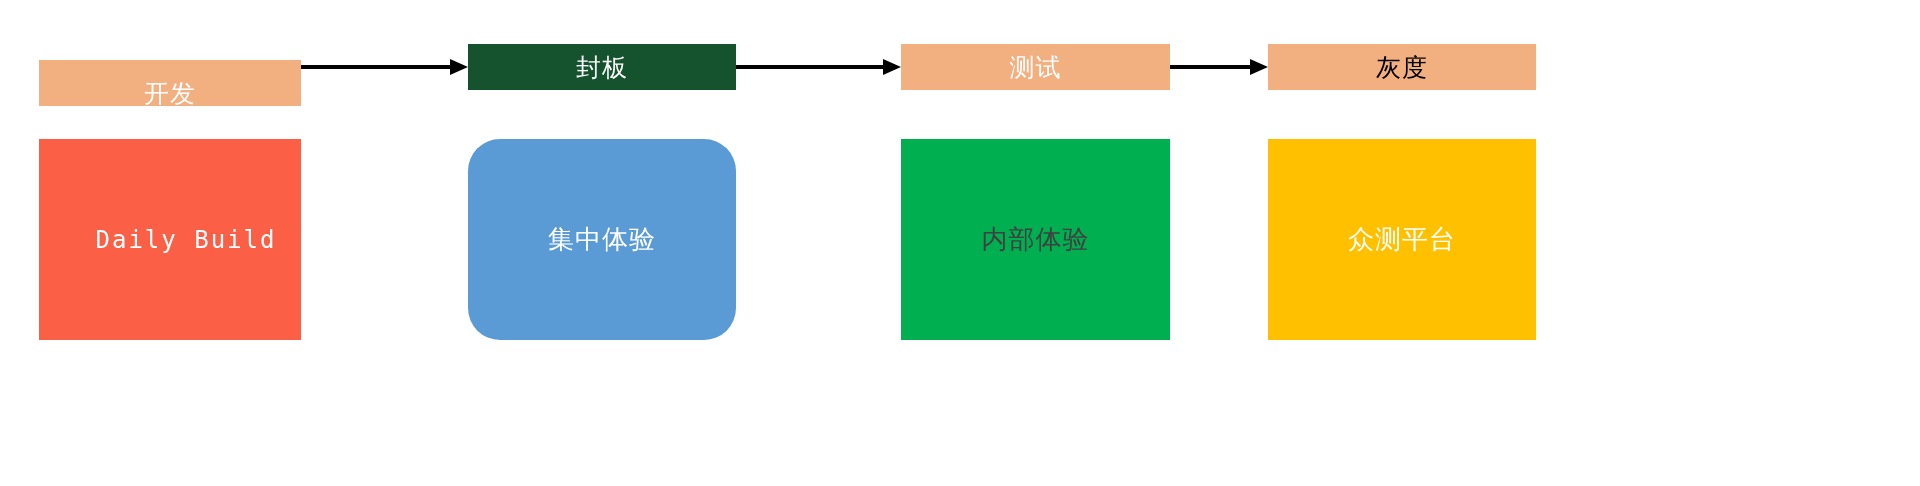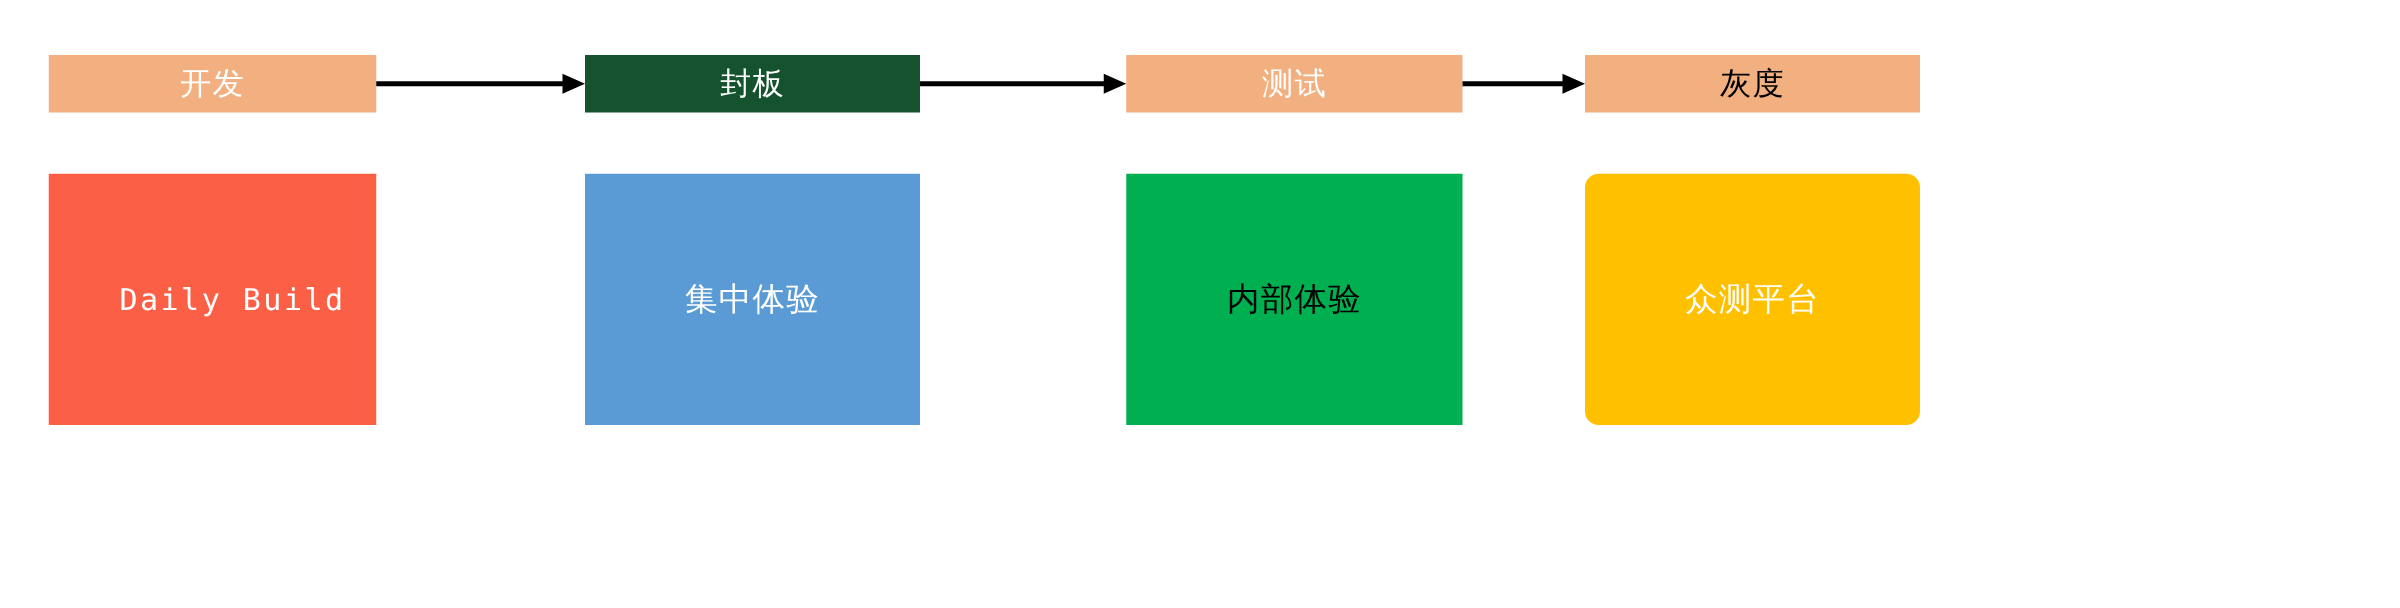--- a/index.html
+++ b/index.html
@@ -73,42 +73,42 @@
   }
   .connector-arrow svg {
     display: block;
     overflow: visible;
   }
 </style>
 </head>
 <body>
 
 <div id="diagram-canvas">
-    <div class="stage-header" style="left: 39px; top: 44px; width: 262px; height: 46px; background: rgb(242, 175, 128);">
+    <div class="stage-header" style="left: 39px; top: 60px; width: 262px; height: 46px; background: rgb(242, 175, 128); align-items: flex-end;">
       <span class="stage-header-label" style="color: rgb(255, 255, 255);">开发</span>
     </div>
     <div class="activity-box" style="left: 39px; top: 139px; width: 262px; height: 201px; background: rgb(251, 95, 70); padding-left: 32px;">
       <span class="activity-label mono" style="color: rgb(255, 255, 255);">Daily Build</span>
     </div>
     <div class="stage-header" style="left: 468px; top: 44px; width: 268px; height: 46px; background: #14532d;">
       <span class="stage-header-label" style="color: rgb(255, 255, 255);">封板</span>
     </div>
-    <div class="activity-box" style="left: 468px; top: 139px; width: 268px; height: 201px; background: rgb(91, 155, 213);">
+    <div class="activity-box" style="left: 468px; top: 139px; width: 268px; height: 201px; background: rgb(91, 155, 213); border-radius: 32px;">
       <span class="activity-label" style="color: rgb(255, 255, 255);">集中体验</span>
     </div>
     <div class="stage-header" style="left: 901px; top: 44px; width: 269px; height: 46px; background: rgb(242, 175, 128);">
       <span class="stage-header-label" style="color: rgb(255, 255, 255);">测试</span>
     </div>
     <div class="activity-box" style="left: 901px; top: 139px; width: 269px; height: 201px; background: rgb(0, 176, 80);">
-      <span class="activity-label" style="color: #000000;">内部体验</span>
+      <span class="activity-label" style="color: #404040;">内部体验</span>
     </div>
     <div class="stage-header" style="left: 1268px; top: 44px; width: 268px; height: 46px; background: rgb(242, 175, 128);">
       <span class="stage-header-label" style="color: #000000;">灰度</span>
     </div>
-    <div class="activity-box" style="left: 1268px; top: 139px; width: 268px; height: 201px; background: rgb(255, 192, 0); border-radius: 11px;">
+    <div class="activity-box" style="left: 1268px; top: 139px; width: 268px; height: 201px; background: rgb(255, 192, 0);">
       <span class="activity-label" style="color: rgb(255, 255, 255);">众测平台</span>
     </div>
     <div class="connector-arrow" style="left: 301px; top: 56px; width: 167px;">
       <svg width="167" height="22" viewBox="0 0 167 22">
         <line x1="0" y1="11" x2="152" y2="11" stroke="#000000" stroke-width="4"></line>
         <polygon points="149,3 167,11 149,19" fill="#000000"></polygon>
       </svg>
     </div>
     <div class="connector-arrow" style="left: 736px; top: 56px; width: 165px;">
       <svg width="165" height="22" viewBox="0 0 165 22">

